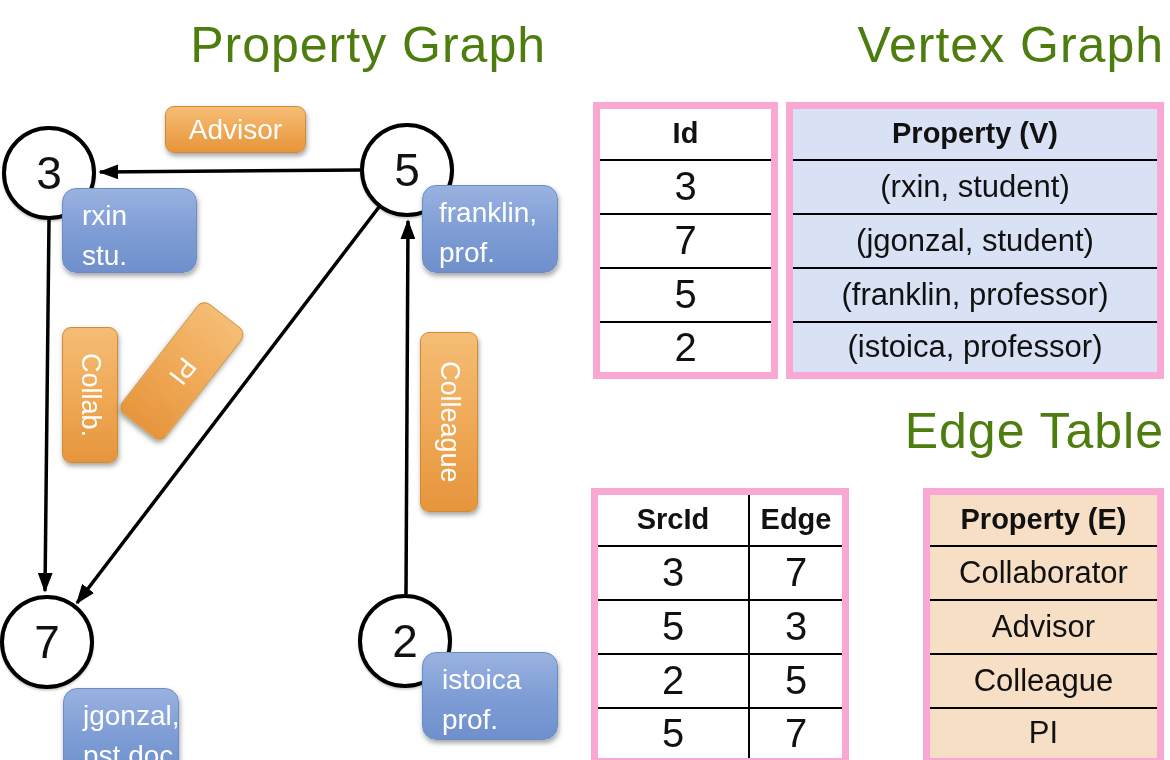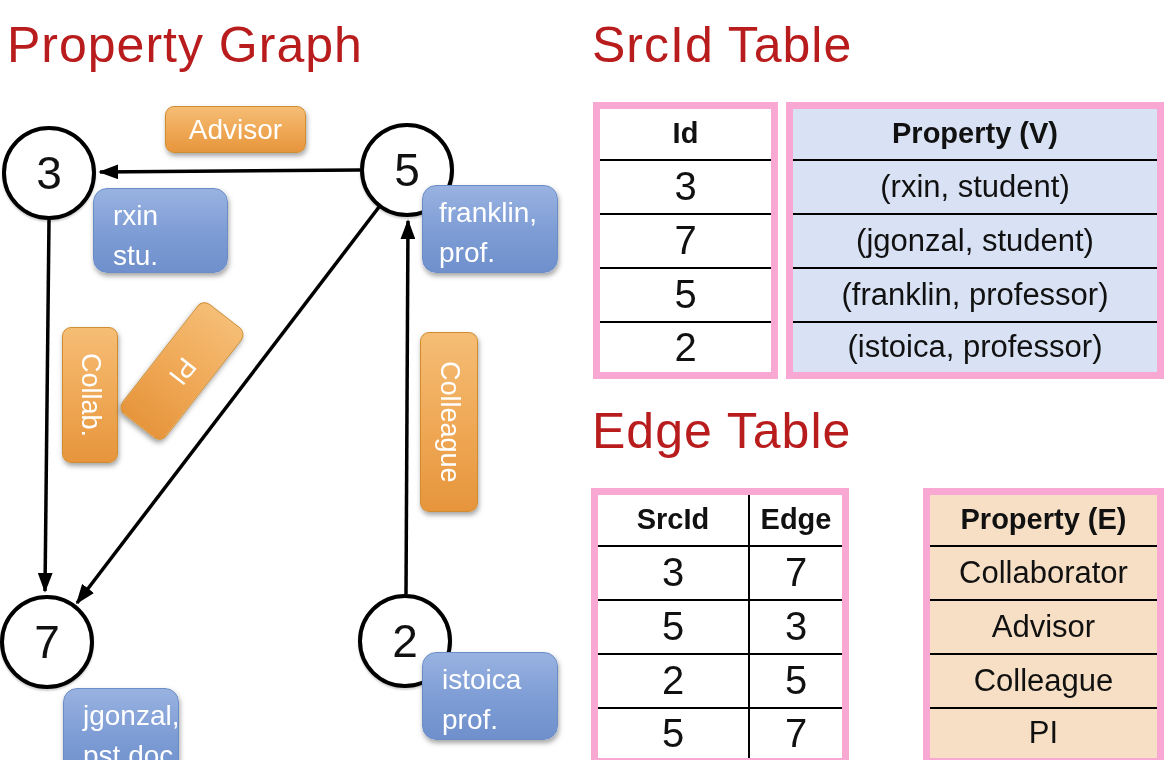--- a/index.html
+++ b/index.html
@@ -1,22 +1,22 @@
 <!DOCTYPE html>
 <html><head>
 <meta charset="utf-8">
 <style>
   html,body { margin:0; padding:0; background:#ffffff; }
   .canvas {
     position:relative; width:1170px; height:760px; background:#ffffff;
     font-family:"Liberation Sans","DejaVu Sans",sans-serif; overflow:hidden;
   }
   .title {
-    position:absolute; text-align:left; font-size:50px; font-weight:300;
-    letter-spacing:1px; color:#b91c1c; white-space:nowrap;padding-left:7px;
+    position:absolute; text-align:right; font-size:50px; font-weight:300;
+    letter-spacing:1px; color:#4d7c0f; white-space:nowrap;
   }
   
   .edges-svg { position:absolute; left:0; top:0; }
   .vcircle {
     position:absolute; width:86px; height:86px; background:#fff;
     border:4px solid #000; border-radius:50%;
     display:flex; align-items:center; justify-content:center;
     font-size:46px; font-weight:300; color:#111;
     box-shadow:0 2px 2px rgba(0,0,0,0.18);
   }
@@ -79,38 +79,38 @@
   </div>
   <div class="vcircle" style="left:358px; top:594px;">
     <span>2</span>
   </div>
 
   <div class="elabel" style="left:165px; top:106px; width:141px; height:47px;">Advisor</div>
   <div class="elabel vert" style="left:62px; top:327px; width:56px; height:136px;">Collab.</div>
   <div class="elabel vert" style="left:154px; top:301px; width:56px; height:140px; transform:rotate(38deg);">PI</div>
   <div class="elabel vert" style="left:420px; top:332px; width:58px; height:180px;">Colleague</div>
 
-  <div class="nlabel" style="left:62px; top:188px; width:135px; height:85px;margin-left:31px;">
+  <div class="nlabel" style="left:62px; top:188px; width:135px; height:85px;">
     <div>rxin</div>
     <div>stu.</div>
   </div>
   <div class="nlabel" style="left:422px; top:185px; width:136px; height:88px;padding-left:16px;">
     <div>franklin,</div>
     <div>prof.</div>
   </div>
   <div class="nlabel" style="left:63px; top:688px; width:116px; height:90px;">
     <div>jgonzal,</div>
     <div>pst.doc.</div>
   </div>
   <div class="nlabel" style="left:422px; top:652px; width:136px; height:88px;">
     <div>istoica</div>
     <div>prof.</div>
   </div>
 
-  <div class="title" style="left:585px; top:16px; width:579px;">SrcId Table</div>
+  <div class="title" style="left:585px; top:16px; width:579px;">Vertex Graph</div>
 
   <table class="tbl" style="left:593px; top:102px; width:185px;">
     <tbody>
       <tr>
         <th>Id</th>
         </tr>
       <tr>
         <td class="num">3</td>
         </tr>
       <tr>

